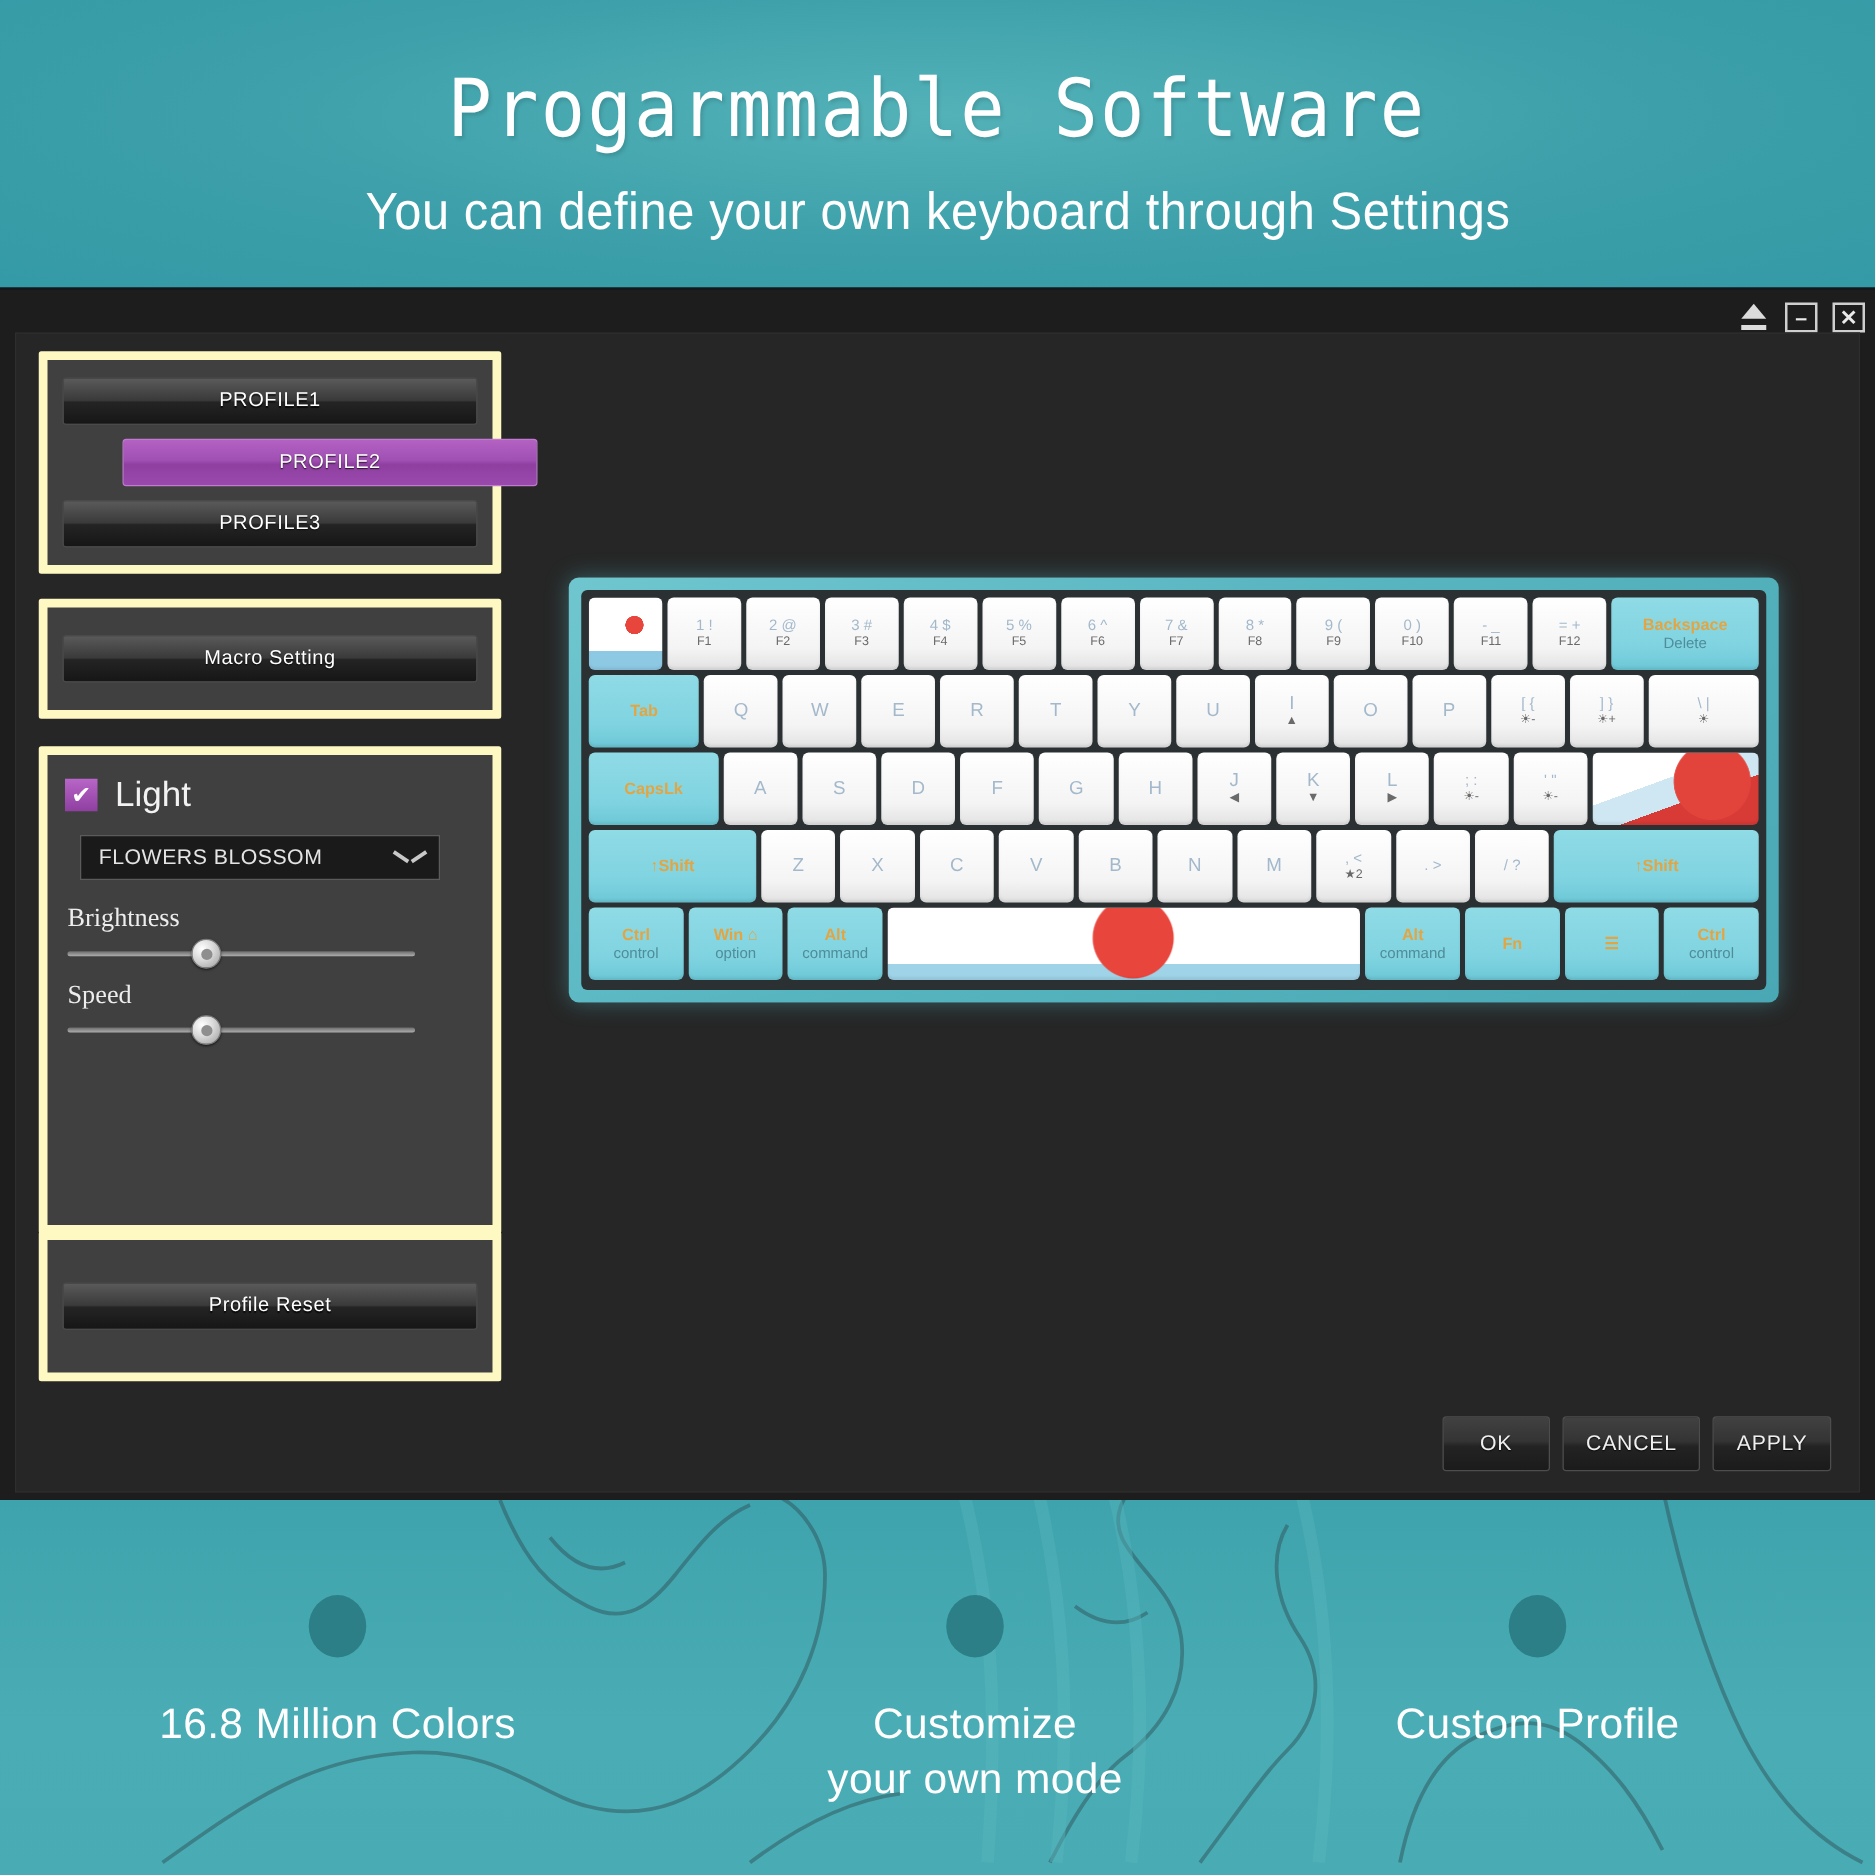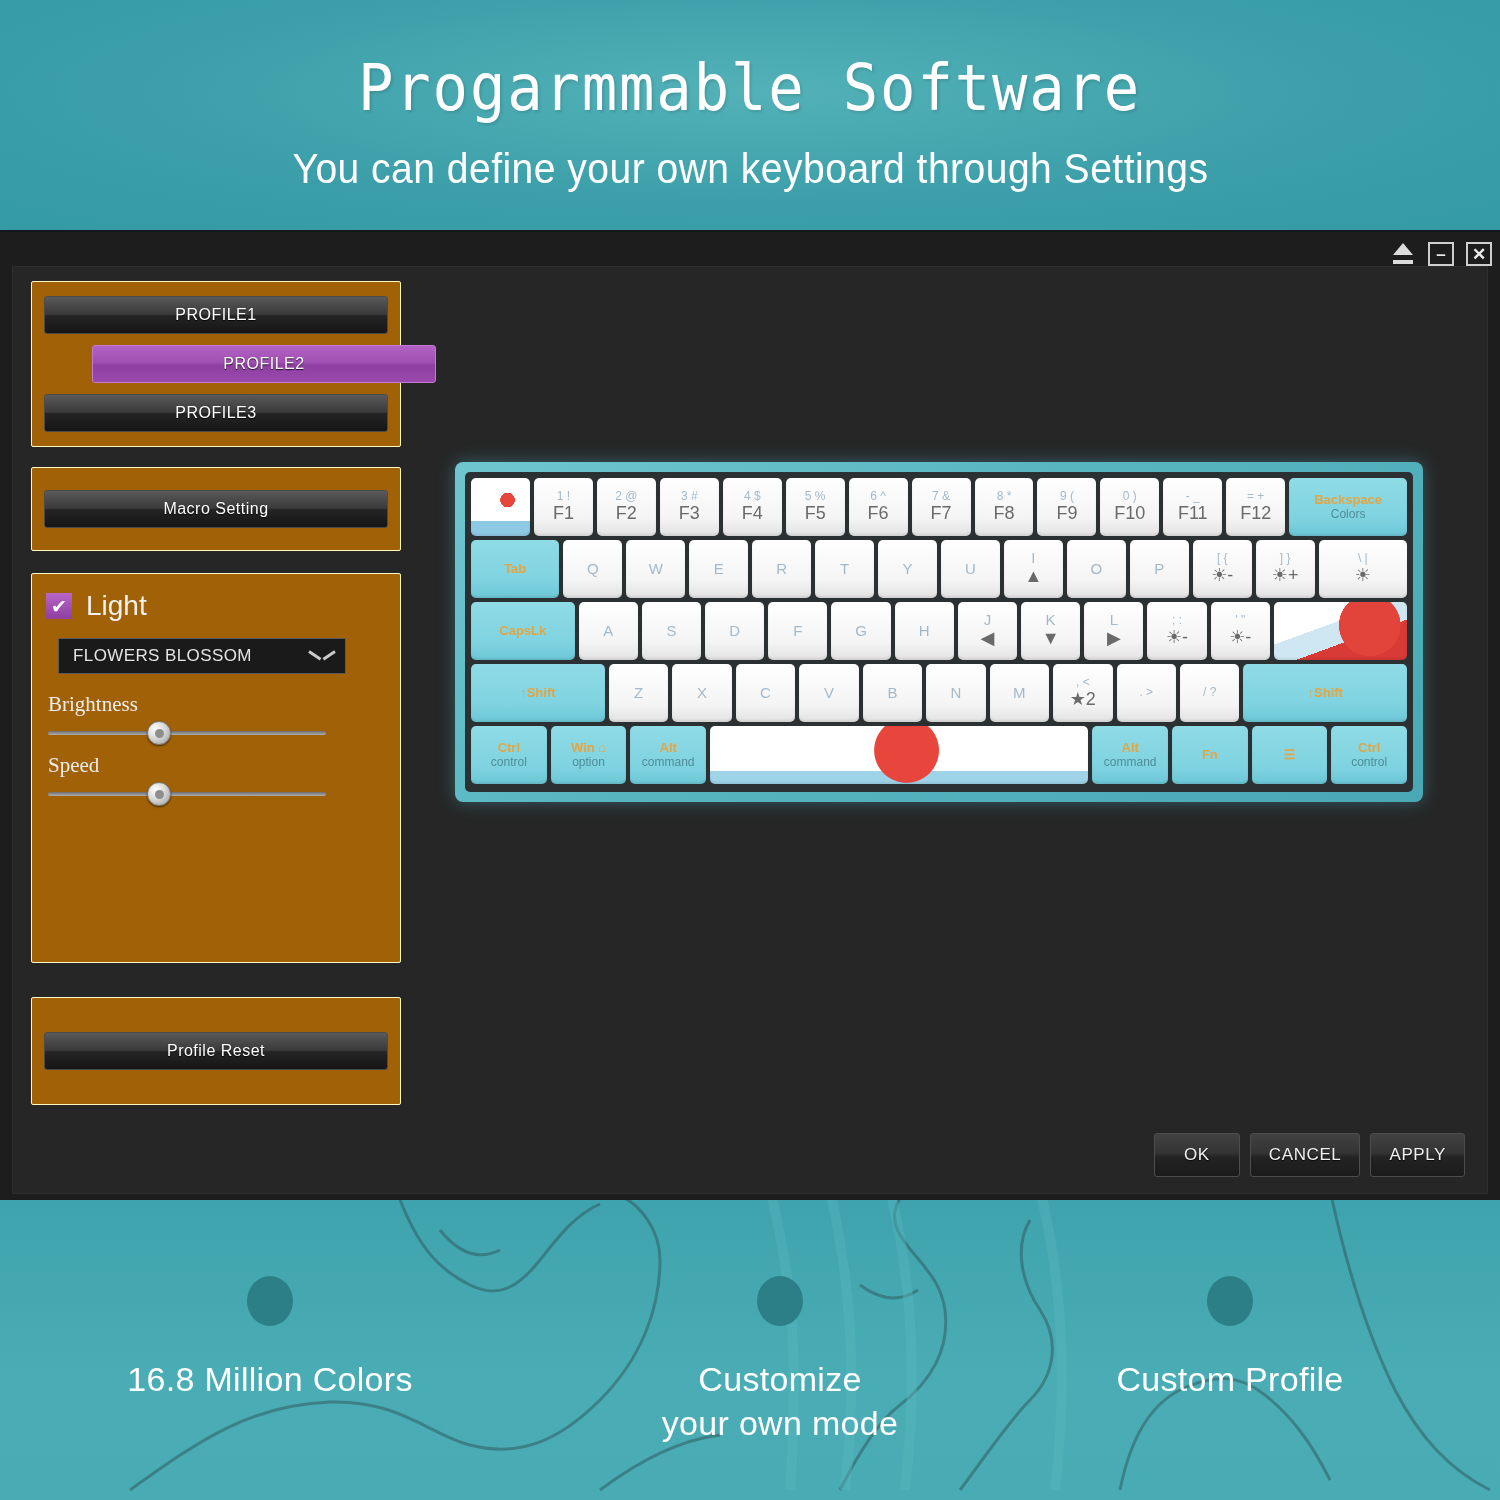--- a/index.html
+++ b/index.html
@@ -70,21 +70,21 @@
   }
 
   .window-inner {
     position: absolute; left: 12px; top: 34px; right: 12px; bottom: 6px;
     background: #262626;
     border: 1px solid #2e2e2e;
   }
 
   
   .sidebar { position: absolute; left: 18px; top: 14px; width: 370px; bottom: 20px; }
-  .panel { background: #a16207; border: 1px solid #fef9c3; border-radius: 2px; }
+  .panel { background: #404040; border: 7px solid #fef9c3; border-radius: 2px; }
 
   .panel-profiles { padding: 14px 12px; }
   .btn3d {
     display: block; width: 100%; height: 38px;
     background: linear-gradient(to bottom, #5a5a5a 0%, #3a3a3a 48%, #242424 52%, #161616 100%);
     border: 1px solid #4a4a4a;
     border-radius: 3px;
     color: #ffffff; font-size: 16px; letter-spacing: 0.5px;
     line-height: 36px; text-align: center;
     margin-bottom: 11px;
@@ -185,21 +185,21 @@
     display: flex; flex-direction: column;
     align-items: center; justify-content: center;
     font-size: 13px;
     background: linear-gradient(to bottom,#ffffff 0%,#f4f4f4 70%,#e2e2e2 100%);
     color: #9fb6c9;
     padding: 4px 2px;
     box-shadow: inset 0 -2px 2px rgba(0,0,0,0.08);
     overflow: hidden;
   }
   .key .top { font-size: 12px; line-height: 1.1; opacity: 0.95; }
-  .key .bot { font-size: 18px; line-height: 1.2; color: #6a6a6a; }
+  .key .bot { font-size: 10px; line-height: 1.2; color: #6a6a6a; }
   .key.single .top { font-size: 15px; font-weight: 500; }
   .key.cyan {
     background: linear-gradient(to bottom,#8fdbe6 0%,#7fd3e0 70%,#6cc7d6 100%);
   }
   .key.cyan .top { color: #e8a33c; font-weight: 600; font-size: 13px; }
   .key.cyan .bot { color: #4e8d99; font-size: 12px; }
   .key.art {
     background:
       radial-gradient(circle at 62% 38%, #e8453c 0 14%, transparent 14.5%),
       linear-gradient(to top, #8ec9e4 0 26%, #ffffff 26% 100%);
@@ -390,21 +390,21 @@
                 <span class="glow" style="background: rgb(255, 138, 122);"></span>
                 <div class="key">
                   <span class="top">= +</span>
                   <span class="bot">F12</span>
                 </div>
               </div>
               <div class="kcell" style="flex: 2 1 0px;">
                 <span class="glow" style="background: rgb(255, 196, 160);"></span>
                 <div class="key cyan">
                   <span class="top">Backspace</span>
-                  <span class="bot">Colors</span>
+                  <span class="bot">Delete</span>
                 </div>
               </div>
             </div>
             <div class="kb-row">
               <div class="kcell" style="flex: 1.5 1 0px;">
                 <span class="glow" style="background: rgb(255, 127, 168);"></span>
                 <div class="key cyan">
                   <span class="top">Tab</span>
                 </div>
               </div>

